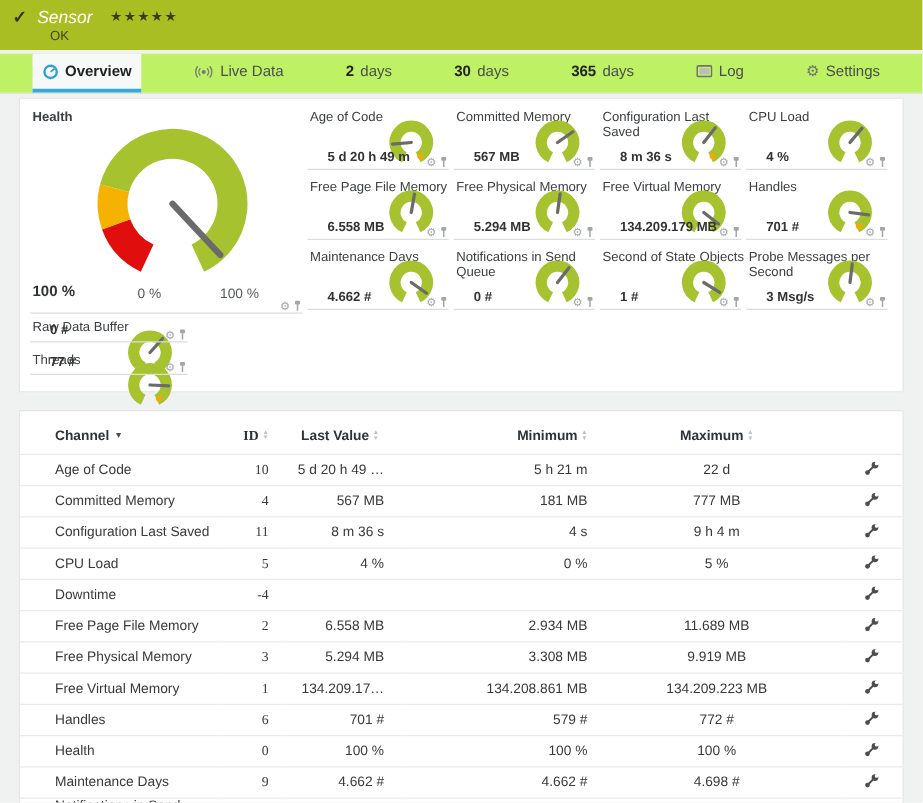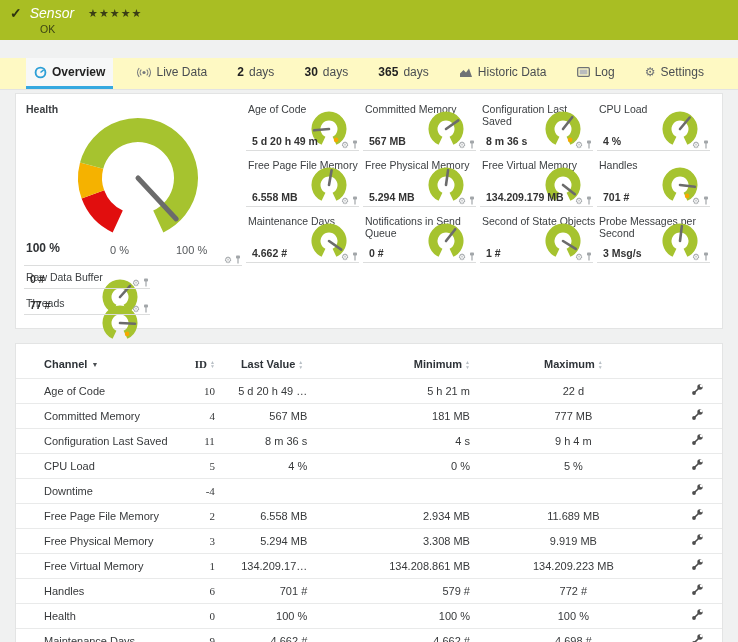--- a/index.html
+++ b/index.html
@@ -11,35 +11,35 @@
   .hdr-line { display:flex; align-items:center; gap:6px; }
   .hdr-check { color:#2f3510; font-size:14px; font-weight:bold; }
   .hdr-kind { color:#fff; font-style:italic; font-size:14px; margin-left:2px; }
   .hdr-title { color:#fff; font-weight:bold; font-size:15px; }
   .hdr-flag { color:#e9f0c2; font-size:9px; vertical-align:super; margin-left:1px; }
   .hdr-stars { color:#3a3e15; font-size:11px; letter-spacing:1px; margin-left:8px; }
   .hdr-status { color:#3c4413; font-weight:normal; font-size:10.5px; margin:2px 0 0 30px; }
 
   
   .tabs { height:32px; display:flex; justify-content:space-between; align-items:stretch;
-          padding:0 26px; background:#fef9c3; border-bottom:1px solid #e2e3e3; margin-top:18px;}
+          padding:0 26px; background:#bef264; border-bottom:1px solid #e2e3e3; margin-top:3px;}
   .tab { display:flex; align-items:center; gap:5px; font-size:12px; color:#4a4e52;
          padding:0 8px; cursor:pointer; border-bottom:3px solid transparent; }
   .tab.active { border-bottom-color:#35a8e0; color:#222; font-weight:bold; background:#f7f8f8; }
   .tab .tab-num { color:#222; font-weight:bold; }
   .tab .tab-ic { display:inline-flex; align-items:center; }
 
   
   .panel { background:#fff; border:1px solid #e3e4e4; margin:0 15px; }
   .gauges { margin-top:3px; height:236px; padding:6px 8px; display:grid;
             grid-template-columns:222px 1fr 1fr 1fr 1fr; grid-template-rows:56px 56px 56px 52px; }
   .gcell { position:relative; }
   .gcell .gline { position:absolute; left:0; right:4px; bottom:5px; height:1px; background:#dcdddd; }
   .gtitle { position:absolute; left:2px; top:3px; font-size:10.5px; color:#3d4043; }
-  .gvalue { position:absolute; left:6px; bottom:9px; font-size:10.5px; font-weight:bold; color:#333; }
+  .gvalue { position:absolute; left:16px; bottom:9px; font-size:10.5px; font-weight:bold; color:#333; }
   .gsvg  { position:absolute; right:8px; top:7px; }
   .gicons { position:absolute; right:4px; bottom:7px; display:flex; align-items:center; gap:2px; }
   .mini-gear { font-size:9px; color:#a2a6a9; line-height:8px; }
 
   .health-cell { grid-row:1 / 4; grid-column:1; position:relative; }
   .health-svg { position:absolute; left:26px; top:12px; }
   .h-min { position:absolute; left:86px;  top:144px; font-size:11px; color:#55585b; }
   .h-max { position:absolute; left:152px; top:144px; font-size:11px; color:#55585b; }
   .h-val { position:absolute; left:2px;  top:141px; font-size:12px; font-weight:bold; color:#2f3235; }
   .health-cell .gline { bottom:2px; }
@@ -114,29 +114,20 @@
       <b class="tab-num">30</b>
       <span class="tab-label">days</span>
     </div>
 
     <div class="tab">
 
       <b class="tab-num">365</b>
       <span class="tab-label">days</span>
     </div>
 
-    <div class="tab">
-      <span class="tab-ic">
-          <svg width="14" height="11" viewBox="0 0 14 11">
-            <path d="M1 10 V6.5 L4.5 3 L7 5.5 L10 1.5 L13 10 Z" fill="#6e7276"></path>
-          </svg>
-        </span>
-
-      <span class="tab-label">Historic Data</span>
-    </div>
 
     <div class="tab">
       <span class="tab-ic">
           <svg width="13" height="10" viewBox="0 0 13 10">
             <rect x="0.7" y="0.7" width="11.6" height="8.6" rx="1" fill="none" stroke="#6e7276" stroke-width="1.3"></rect>
             <rect x="2.6" y="2.6" width="7.8" height="4.8" fill="#b9bcbe"></rect>
           </svg>
         </span>
 
       <span class="tab-label">Log</span>

